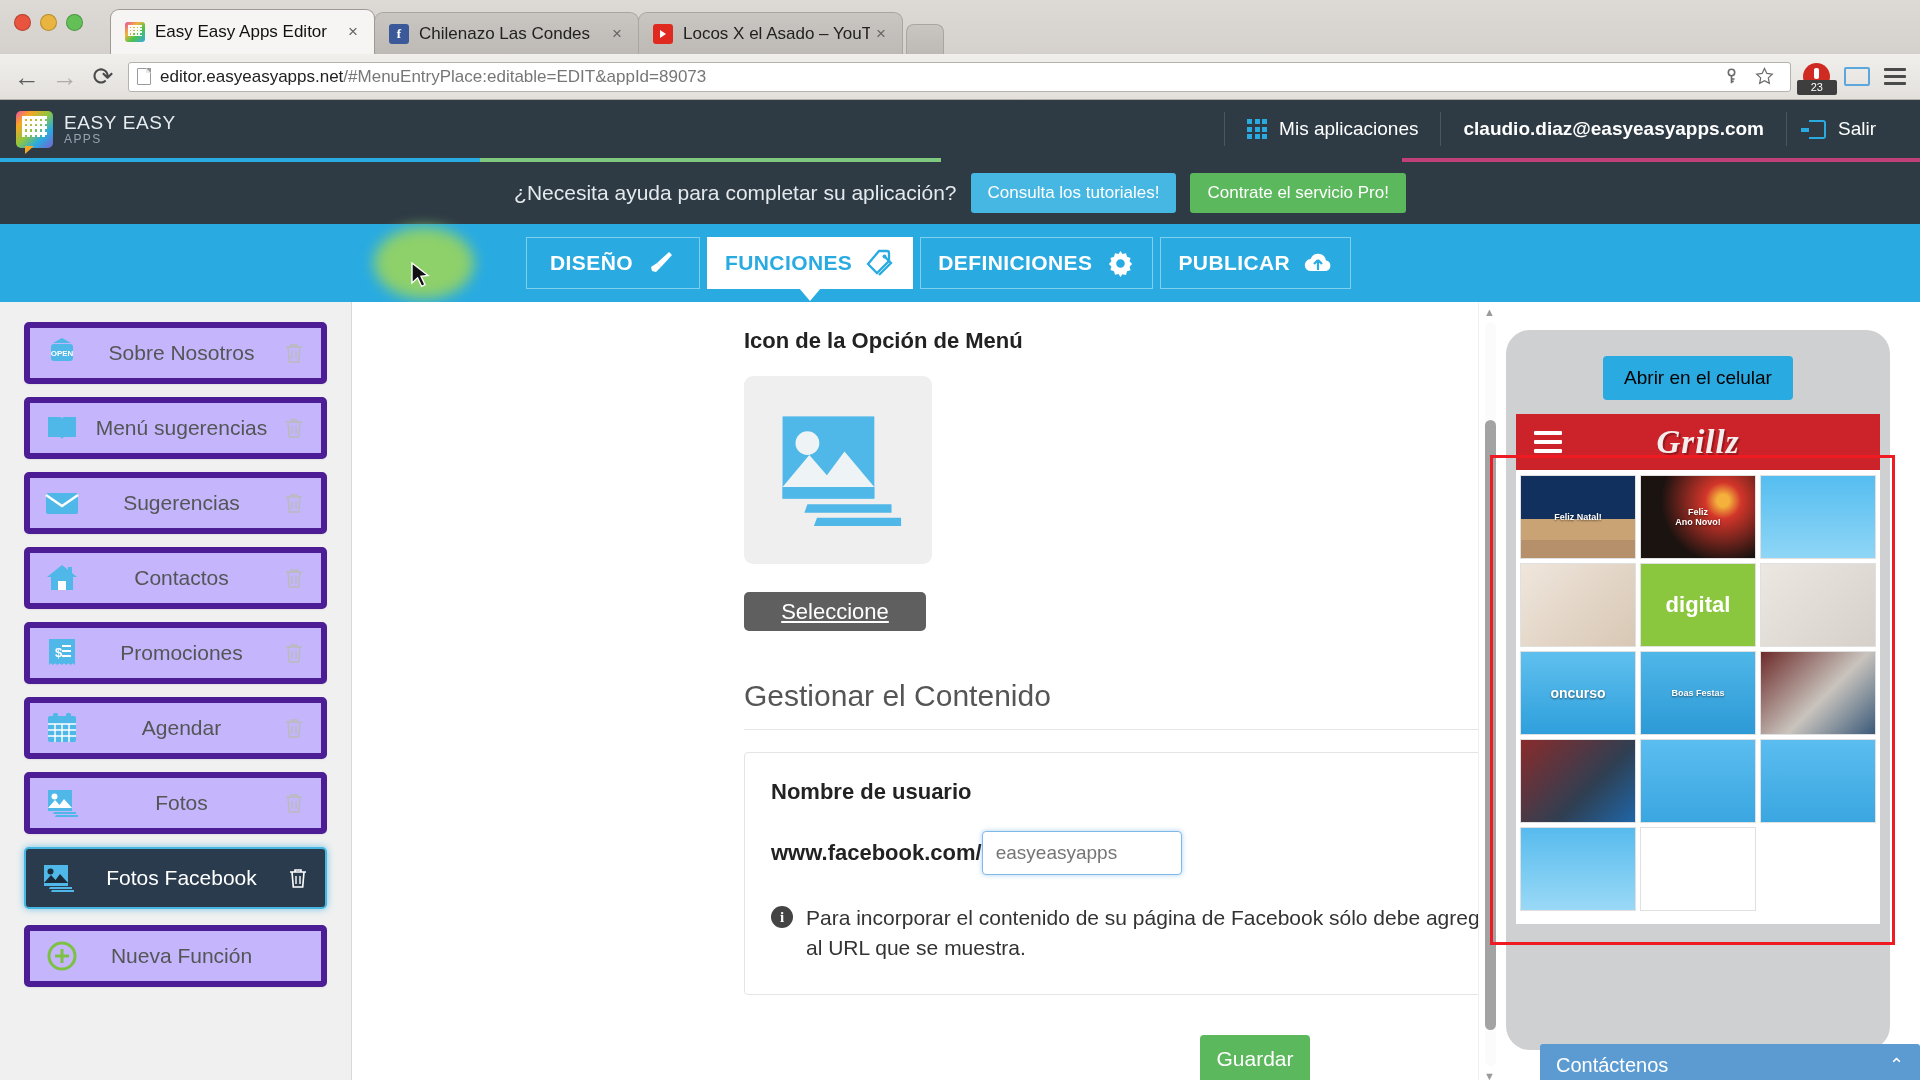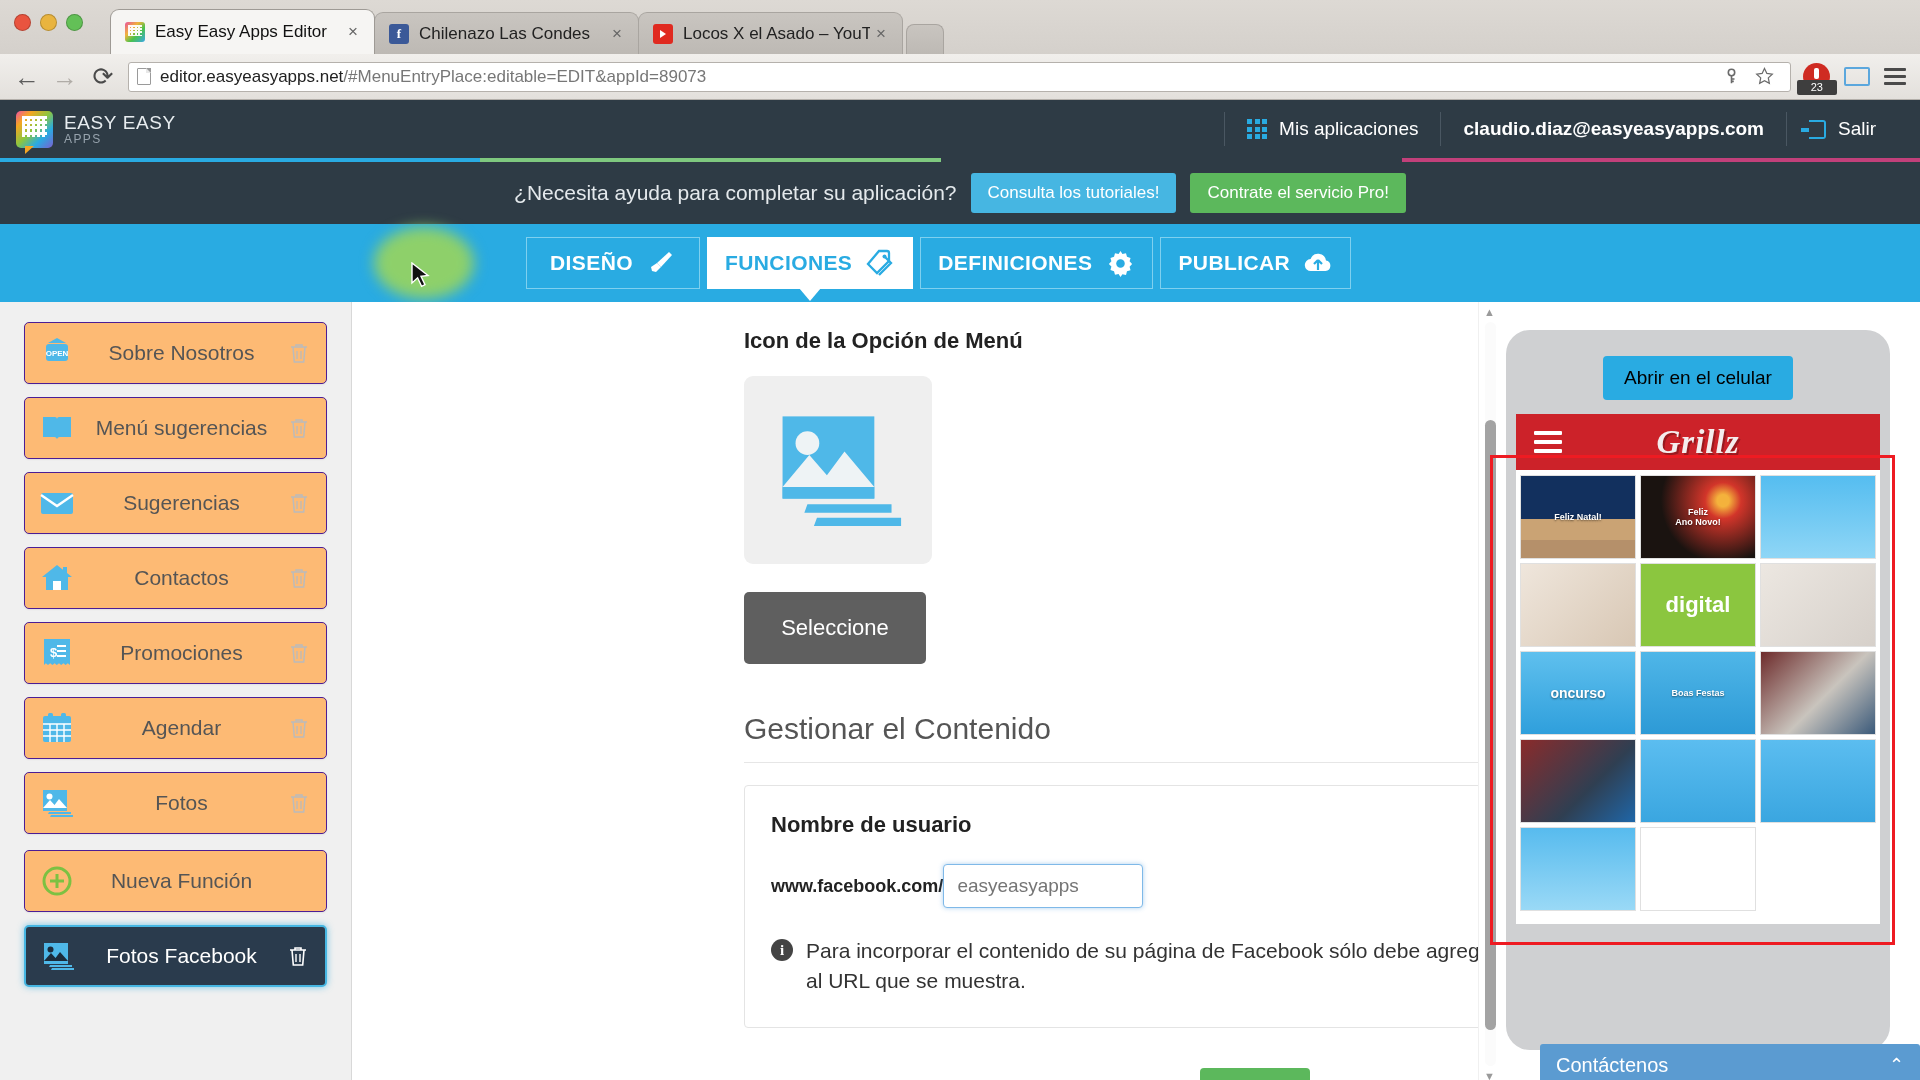--- a/index.html
+++ b/index.html
@@ -113,45 +113,45 @@
   .nav-tab.active::after{ content:""; position:absolute; left:50%; margin-left:-11px; bottom:-13px;
     border-left:11px solid transparent; border-right:11px solid transparent; border-top:13px solid #fff;}
   .nav-ico { width:30px; height:30px; flex:0 0 30px; display:flex; align-items:center; justify-content:center;}
 
   
   #workspace { display:flex; height:784px; }
 
   
   #sidebar { width:352px; background:#f0f0f0; border-right:1px solid #d8d8d8;
     padding:20px 24px 0 24px; }
-  .side-item { height:62px; background:#fdba74; border:1px solid #4c1d95; border-radius:5px;
+  .side-item { height:62px; background:#c4b5fd; border:6px solid #4c1d95; border-radius:5px;
     display:flex; align-items:center; padding:0 14px 0 12px; margin-bottom:13px;
     box-shadow:0 1px 2px rgba(0,0,0,.06); }
   .side-item.selected { background:#2a3b4d; border:2px solid #46b6e2; box-shadow:0 0 7px rgba(70,182,226,.75);}
   .side-item.selected .side-label { color:#fff; }
   .side-item.selected .trash { color:#fff; }
   .side-ico { width:40px; height:40px; flex:0 0 40px; display:flex; align-items:center; justify-content:center;}
   .side-label { flex:1; text-align:center; font-size:21px; color:#555; padding:0 6px;}
   .trash { width:26px; flex:0 0 26px; display:flex; align-items:center; justify-content:center; color:#bbb;}
 
   
   #main { flex:1; position:relative; background:#fff; overflow:hidden; }
   #main-inner { padding:26px 0 0 392px; }
   .sec-title { font-size:22px; font-weight:bold; color:#222; }
   .icon-box { width:188px; height:188px; background:#efefef; border-radius:9px; margin-top:22px;
     display:flex; align-items:center; justify-content:center;}
-  .btn-grey { margin-top:28px; width:182px; height:72px; background:#5f5f5f; color:#fff;
-    border-radius:5px; display:flex; align-items:center; justify-content:center; font-size:22px;}
+  .btn-grey { margin-top:28px; width:182px; height:39px; background:#5f5f5f; color:#fff;
+    border-radius:5px; display:flex; align-items:center; justify-content:center; font-size:22px;text-decoration:underline;}
   .h-manage { font-size:30px; color:#555; margin-top:48px; font-weight:normal;}
   .h-rule { border-bottom:1px solid #e6e6e6; width:1022px; margin-top:16px;}
   .card { width:1022px; border:1px solid #e4e4e4; border-radius:4px; margin-top:22px;
     padding:26px 26px 30px 26px; }
   .card-h { font-size:22px; font-weight:bold; color:#222;}
   .fb-row { display:flex; align-items:center; margin-top:26px;}
-  .fb-pre { font-size:18px; font-weight:bold; color:#222;}
+  .fb-pre { font-size:22px; font-weight:bold; color:#222;}
   .fb-input { width:200px; height:44px; border:1px solid #7fb9e8; border-radius:4px;
     box-shadow:0 0 5px rgba(70,150,220,.45); background:#fff; font-size:19px; color:#9b9b9b;
     padding:0 13px; font-family:"Liberation Sans",sans-serif; outline:none; }
   .note { display:flex; gap:13px; margin-top:28px; max-width:950px;}
   .note-i { width:22px; height:22px; border-radius:50%; background:#444; color:#fff; flex:0 0 22px;
     display:flex; align-items:center; justify-content:center; font-size:15px; font-weight:bold;
     font-family:"Liberation Serif",serif; margin-top:3px;}
   .note-t { font-size:21px; color:#333; line-height:1.45;}
   .save-wrap { width:1022px; display:flex; justify-content:center; margin-top:40px;}
   .btn-green { width:110px; height:48px; background:#5cb85c; color:#fff; border-radius:4px;
@@ -461,48 +461,48 @@
       </span>
       <span class="side-label">Fotos</span>
       <span class="trash">
         <svg width="20" height="22" viewBox="0 0 20 22">
             <path d="M2 5h16M7 5V3h6v2M4 5l1.3 15h9.4L16 5" fill="none" stroke="currentColor" stroke-width="1.5"></path>
             <path d="M8 9v8M12 9v8" stroke="currentColor" stroke-width="1.3"></path>
           </svg>
       </span>
     </div>
 
-    <div class="side-item" style="margin-top:16px;">
-      <span class="side-ico">
-        <svg width="34" height="34" viewBox="0 0 34 34">
-            <circle cx="17" cy="17" r="13" fill="none" stroke="#7cc142" stroke-width="3"></circle>
-            <path d="M17 10v14M10 17h14" stroke="#7cc142" stroke-width="3"></path>
-          </svg>
-      </span>
-      <span class="side-label">Nueva Función</span>
-      <span class="trash" style="visibility:hidden"></span>
-    </div>
-
     <div class="side-item selected">
       <span class="side-ico">
         <svg width="34" height="34" viewBox="0 0 34 34">
             <path d="M9 26h22v2H8zM11 29h22v2H10z" fill="#4fb8e8"></path>
             <rect x="3" y="4" width="24" height="21" fill="#4fb8e8"></rect>
             <circle cx="9.5" cy="10.5" r="3" fill="#1c2b3a"></circle>
             <path d="M3 22l7-8 4.5 5L19 13l8 9z" fill="#1c2b3a"></path>
             <rect x="3" y="22" width="24" height="3" fill="#4fb8e8"></rect>
           </svg>
       </span>
       <span class="side-label">Fotos Facebook</span>
       <span class="trash">
         <svg width="20" height="22" viewBox="0 0 20 22">
             <path d="M2 5h16M7 5V3h6v2M4 5l1.3 15h9.4L16 5" fill="none" stroke="currentColor" stroke-width="1.6"></path>
             <path d="M8 9v8M12 9v8" stroke="currentColor" stroke-width="1.4"></path>
           </svg>
       </span>
+    </div>
+
+    <div class="side-item" style="margin-top:16px;">
+      <span class="side-ico">
+        <svg width="34" height="34" viewBox="0 0 34 34">
+            <circle cx="17" cy="17" r="13" fill="none" stroke="#7cc142" stroke-width="3"></circle>
+            <path d="M17 10v14M10 17h14" stroke="#7cc142" stroke-width="3"></path>
+          </svg>
+      </span>
+      <span class="side-label">Nueva Función</span>
+      <span class="trash" style="visibility:hidden"></span>
     </div>
 
   </div>
 
   <div id="main">
     <div id="main-inner">
       <div class="sec-title">Icon de la Opción de Menú</div>
 
       <div class="icon-box">
         <span>

